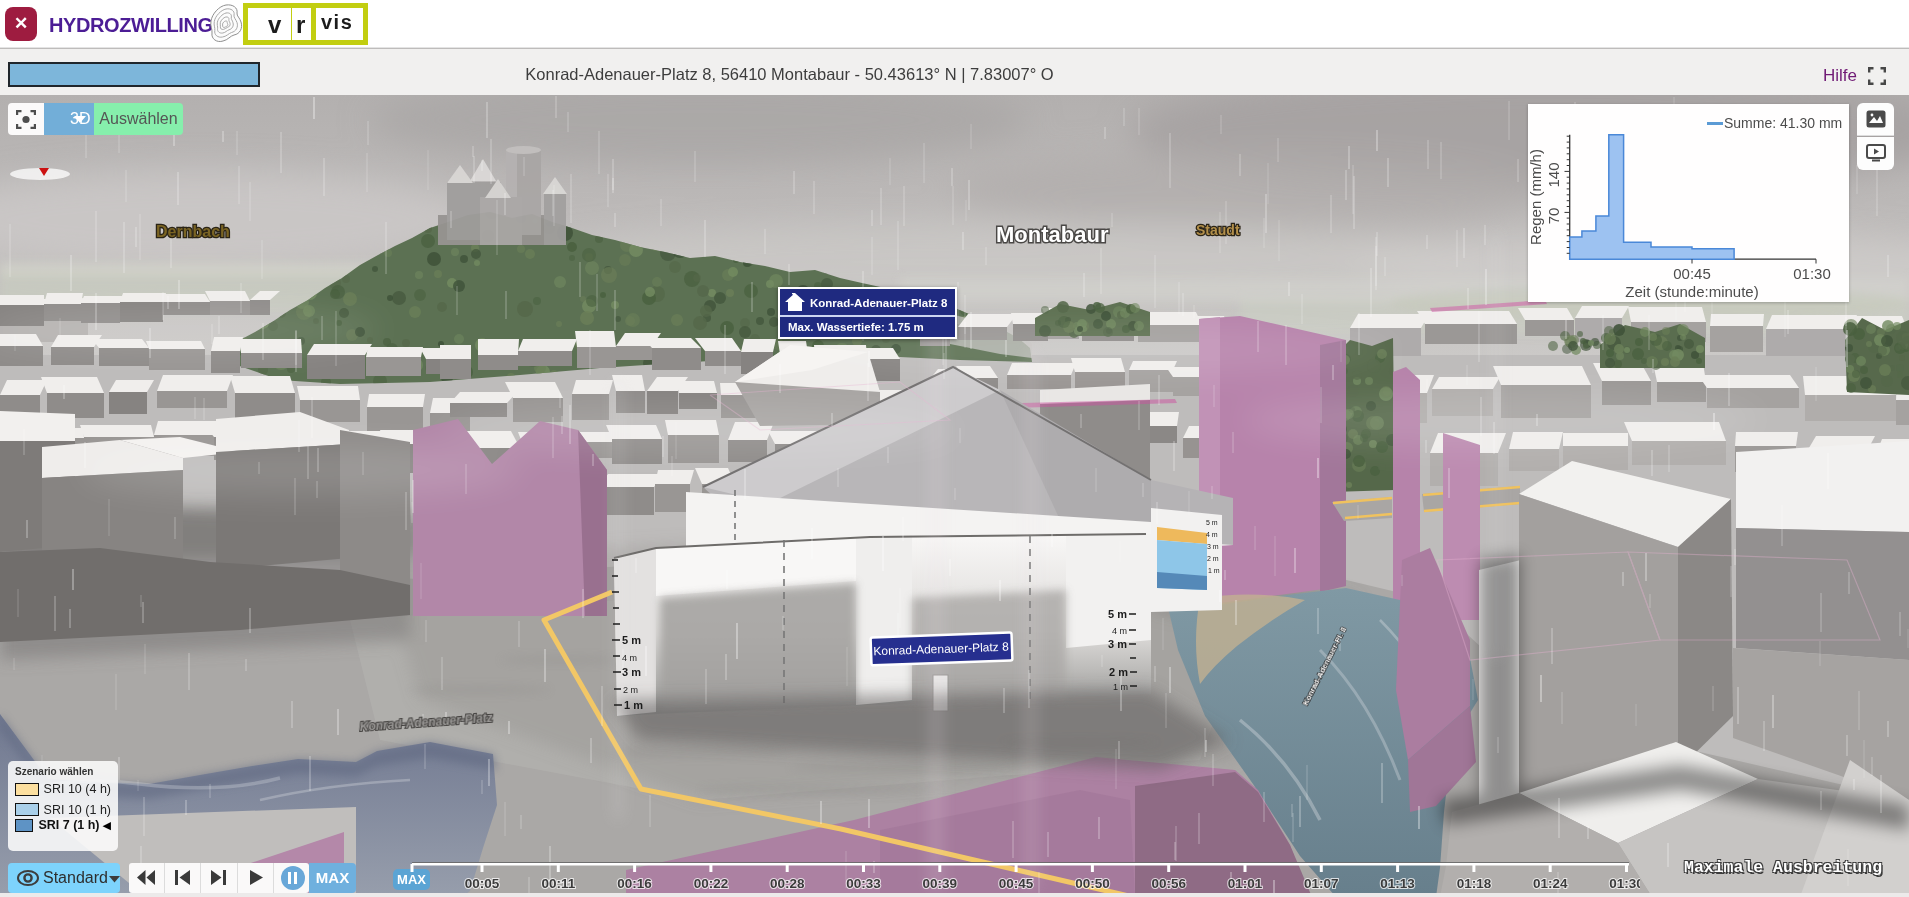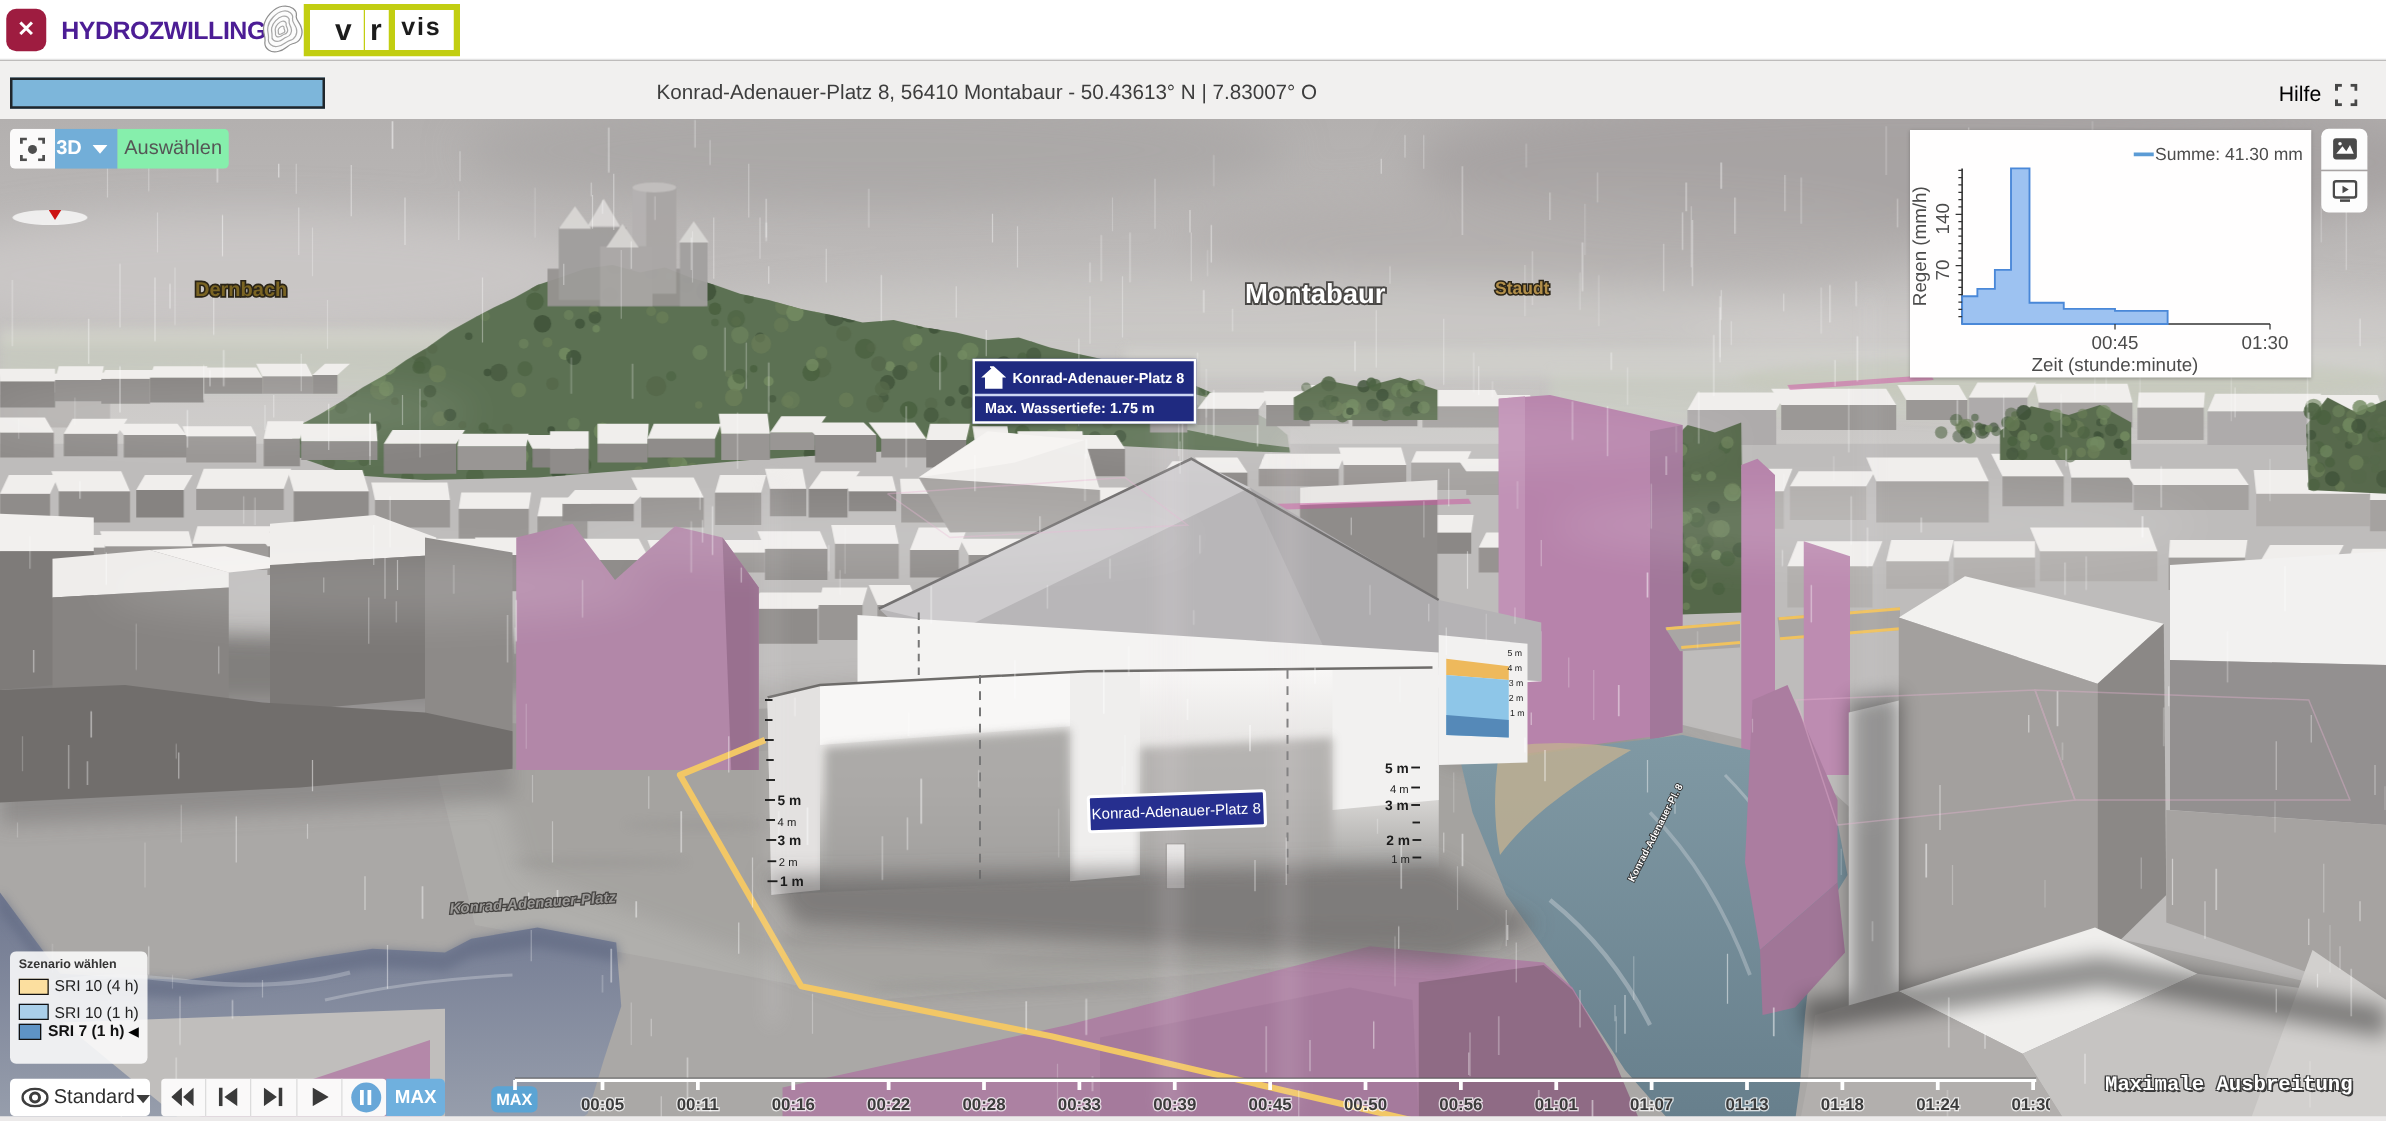--- a/index.html
+++ b/index.html
@@ -1446,31 +1446,31 @@
 <div class="abs" style="left:248px;top:8px;width:42.5px;height:32px;background:#ffffff"></div>
 <div class="abs" style="left:292px;top:8px;width:18.5px;height:32px;background:#ffffff"></div>
 <div class="abs" style="left:316px;top:8px;width:47px;height:32px;background:#ffffff"></div>
 <div class="abs" style="left:268px;top:11px;font-size:24px;font-weight:bold;color:#1c1c1c">v</div>
 <div class="abs" style="left:296px;top:11px;font-size:24px;font-weight:bold;color:#1c1c1c">r</div>
 <div class="abs" style="left:321px;top:11px;font-size:20px;font-weight:bold;color:#1c1c1c;letter-spacing:1.5px">vis</div>
 
 <div class="abs" style="left:0;top:49px;width:1909px;height:46px;background:#f1f0ef"></div>
 <div class="abs" style="left:8px;top:62px;width:252px;height:25px;background:#7db6da;border:2px solid #20262b"></div>
 <div class="abs" style="left:0;top:65px;width:1579px;text-align:center;font-size:16.5px;color:#3d3d3d">Konrad-Adenauer-Platz 8, 56410 Montabaur - 50.43613° N | 7.83007° O</div>
-<div class="abs" style="left:1823px;top:66px;font-size:17px;color:#000000">Hilfe</div>
+<div class="abs" style="left:1823px;top:66px;font-size:17px;color:#701a75">Hilfe</div>
 <svg class="abs" style="left:1868px;top:67px" width="18" height="18" viewBox="0 0 18 18" fill="none" stroke="#474747" stroke-width="2.4">
  <path d="M1.2,5.5 V1.2 H5.5 M12.5,1.2 H16.8 V5.5 M16.8,12.5 V16.8 H12.5 M5.5,16.8 H1.2 V12.5"></path>
 </svg>
 
 <div class="abs" style="left:8px;top:103px;width:36px;height:32px;background:#fbfafa;border-radius:4px 0 0 4px"></div>
 <svg class="abs" style="left:16px;top:110px" width="20" height="19" viewBox="0 0 20 19" fill="none" stroke="#4e4e4e" stroke-width="2.2">
  <path d="M1.1,5 V1.1 H5.5 M14.5,1.1 H18.9 V5 M18.9,14 V17.9 H14.5 M5.5,17.9 H1.1 V14"></path>
  <circle cx="10" cy="9.5" r="3.6" fill="#4e4e4e" stroke="none"></circle>
 </svg>
-<div class="abs" style="left:44px;top:103px;width:50px;height:32px;background:#72aed8;color:#fff;font-weight:bold;font-size:16px;text-align:left;line-height:32px;padding-left:1px">3D</div>
+<div class="abs" style="left:44px;top:103px;width:50px;height:32px;background:#72aed8;color:#fff;font-weight:normal;font-size:16px;text-align:left;line-height:32px;padding-left:26px">3D</div>
 <svg class="abs" style="left:74px;top:116px" width="12" height="8">
       <polygon points="0,0 12,0 6,7" fill="#ffffff"></polygon>
     </svg>
 <div class="abs" style="left:94px;top:103px;width:89px;height:32px;background:#86efac;border-radius:0 4px 4px 0;color:#555;font-size:16px;text-align:center;line-height:32px">Auswählen</div>
 
 <div class="abs" style="left:778px;top:287px;white-space:nowrap;background:#1f2a80;border:2.5px solid #ffffff;box-shadow:0 1px 4px rgba(0,0,0,0.4)">
  <div style="position:relative;padding:4px 8px 4px 30px;border-bottom:2.5px solid #cdd6f2">
   <svg style="position:absolute;left:4px;top:3px" width="22" height="20" viewBox="0 0 22 20">
           <path d="M11,1 L21,10 H18 V19 H4 V10 H1 Z M8,1 h3 v3 l-3,-2 z" fill="#ffffff"></path>
         </svg>
@@ -1550,21 +1550,21 @@
         <div style="width:25px;height:13px;background:#a9cfe9;border:1.5px solid #111"></div>
         <span style="font-size:12.5px;color:#222;margin-left:5px">SRI 10 (1 h)</span>
       </div>
  <div style="margin-top:1px;display:flex;align-items:center">
         <div style="width:25px;height:13px;background:#5e93c5;border:1.5px solid #111"></div>
         <span style="font-size:12.5px;color:#111;font-weight:bold;margin-left:5px">SRI 7 (1 h)</span>
         <span style="font-size:11px;margin-left:3px">◀</span>
       </div>
 </div>
 
-<div class="abs" style="left:8px;top:863px;width:112px;height:30px;background:#ffffff;border-radius:4px">
+<div class="abs" style="left:8px;top:863px;width:112px;height:30px;background:#7dd3fc;border-radius:4px">
  <svg style="position:absolute;left:9px;top:7px" width="22" height="16" viewBox="0 0 22 16">
         <ellipse cx="11" cy="8" rx="10" ry="7" fill="none" stroke="#3d3d3d" stroke-width="2"></ellipse>
         <circle cx="11" cy="8" r="3.6" fill="none" stroke="#3d3d3d" stroke-width="2.4"></circle>
       </svg>
  <span style="position:absolute;left:35px;top:6px;font-size:16px;color:#2e2e2e">Standard</span>
  <svg style="position:absolute;left:101px;top:13px" width="11" height="7">
         <polygon points="0,0 11,0 5.5,6.5" fill="#3d3d3d"></polygon>
       </svg>
 </div>
 <div class="abs" style="left:129px;top:863px;width:180px;height:30px;background:#faf9f9;border-radius:3px;display:flex">

